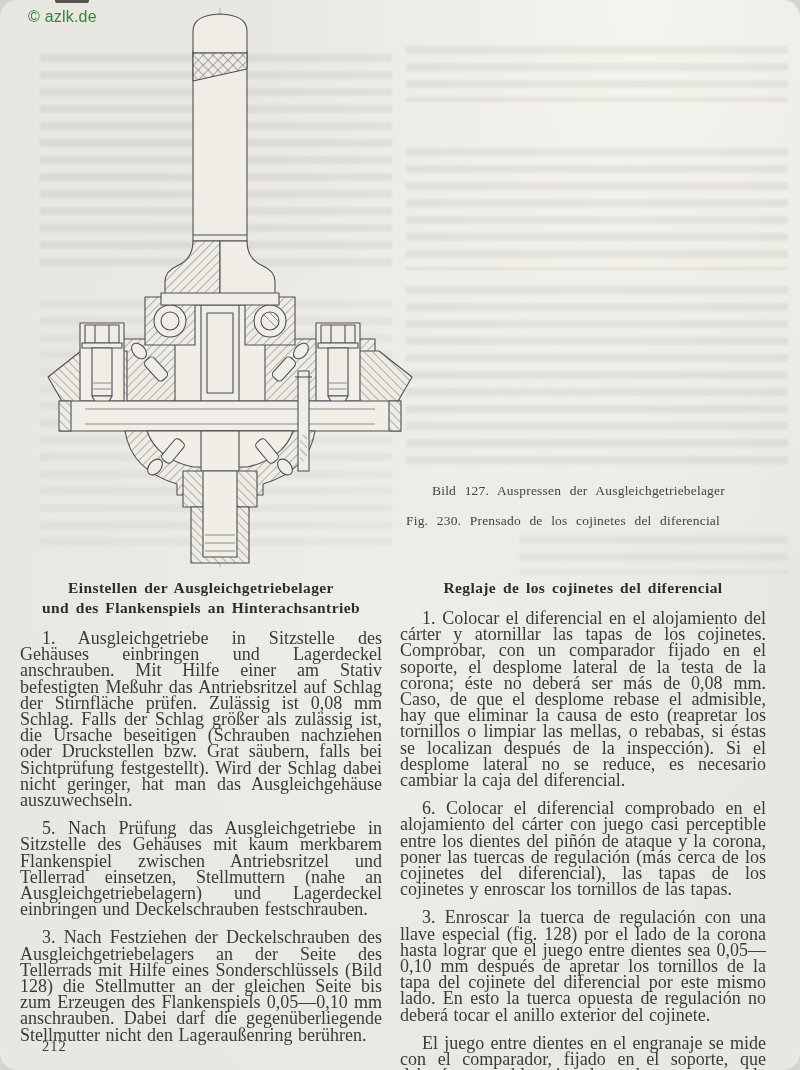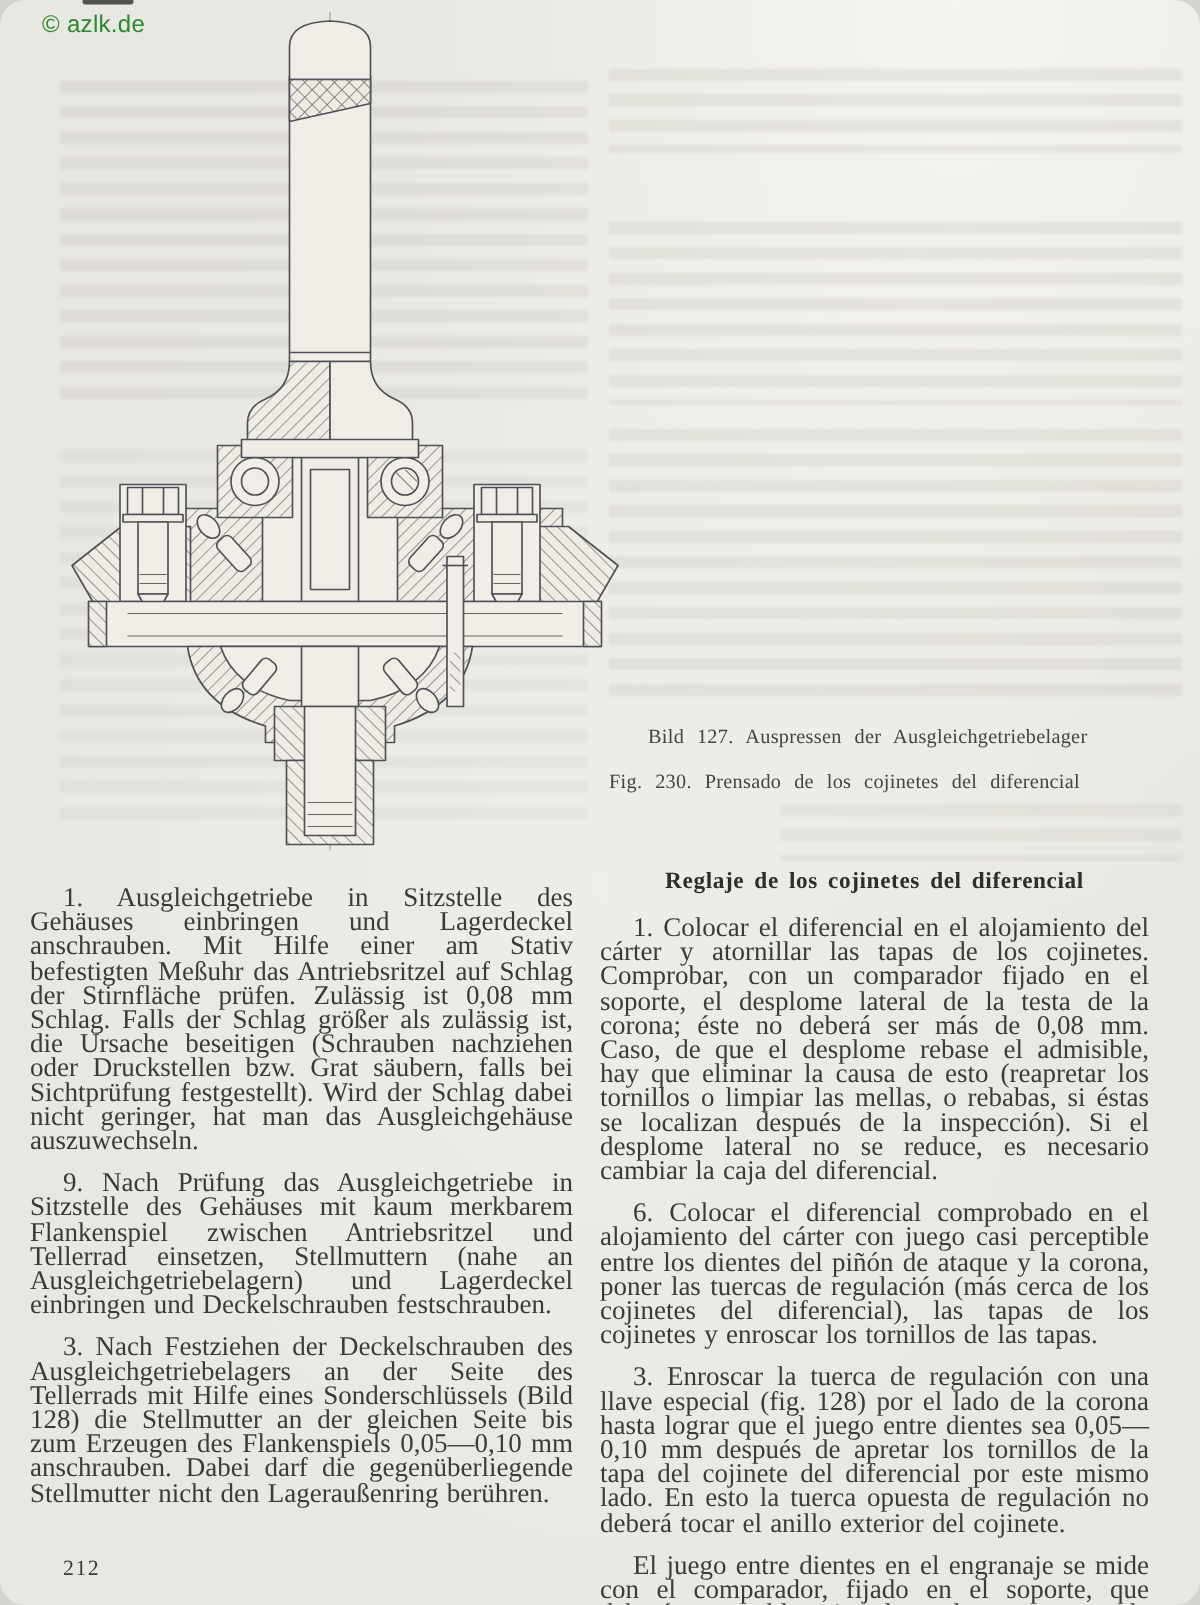--- a/index.html
+++ b/index.html
@@ -209,22 +209,26 @@
         <path d="M195,236 V298 H250 V277 Q250,266 238,261 Q222,254 222,236 Z" fill="#efede6"></path>
         <rect x="136" y="288" width="118" height="12" fill="#eeece5"></rect>
       </g>
     </svg>
   </figure>
 
   <div class="caption cap-de">Bild 127. Auspressen der Ausgleichgetriebelager</div>
   <div class="caption cap-es">Fig. 230. Prensado de los cojinetes del diferencial</div>
 
   <section class="col col-de" lang="de">
+    <h2 class="heading">
+      <span class="hl">Einstellen der Ausgleichgetriebelager</span>
+      <span class="hl">und des Flankenspiels an Hinterachsantrieb</span>
+    </h2>
     <p class="para">1. Ausgleichgetriebe in Sitzstelle des Gehäuses einbringen und Lagerdeckel anschrauben. Mit Hilfe einer am Stativ befestigten Meßuhr das Antriebsritzel auf Schlag der Stirnfläche prüfen. Zulässig ist 0,08 mm Schlag. Falls der Schlag größer als zulässig ist, die Ursache beseitigen (Schrauben nachziehen oder Druckstellen bzw. Grat säubern, falls bei Sichtprüfung festgestellt). Wird der Schlag dabei nicht geringer, hat man das Ausgleichgehäuse auszuwechseln.</p>
-    <p class="para">9. Nach Prüfung das Ausgleichgetriebe in Sitzstelle des Gehäuses mit kaum merkbarem Flankenspiel zwischen Antriebsritzel und Tellerrad einsetzen, Stellmuttern (nahe an Ausgleichgetriebelagern) und Lagerdeckel einbringen und Deckelschrauben festschrauben.</p>
+    <p class="para">5. Nach Prüfung das Ausgleichgetriebe in Sitzstelle des Gehäuses mit kaum merkbarem Flankenspiel zwischen Antriebsritzel und Tellerrad einsetzen, Stellmuttern (nahe an Ausgleichgetriebelagern) und Lagerdeckel einbringen und Deckelschrauben festschrauben.</p>
     <p class="para">3. Nach Festziehen der Deckelschrauben des Ausgleichgetriebelagers an der Seite des Tellerrads mit Hilfe eines Sonderschlüssels (Bild 128) die Stellmutter an der gleichen Seite bis zum Erzeugen des Flankenspiels 0,05—0,10 mm anschrauben. Dabei darf die gegenüberliegende Stellmutter nicht den Lageraußenring berühren.</p>
   </section>
 
   <section class="col col-es" lang="es">
     <h2 class="heading">
       <span class="hl">Reglaje de los cojinetes del diferencial</span>
     </h2>
     <p class="para">1. Colocar el diferencial en el alojamiento del cárter y atornillar las tapas de los cojinetes. Comprobar, con un comparador fijado en el soporte, el desplome lateral de la testa de la corona; éste no deberá ser más de 0,08 mm. Caso, de que el desplome rebase el admisible, hay que eliminar la causa de esto (reapretar los tornillos o limpiar las mellas, o rebabas, si éstas se localizan después de la inspección). Si el desplome lateral no se reduce, es necesario cambiar la caja del diferencial.</p>
     <p class="para">6. Colocar el diferencial comprobado en el alojamiento del cárter con juego casi perceptible entre los dientes del piñón de ataque y la corona, poner las tuercas de regulación (más cerca de los cojinetes del diferencial), las tapas de los cojinetes y enroscar los tornillos de las tapas.</p>
     <p class="para">3. Enroscar la tuerca de regulación con una llave especial (fig. 128) por el lado de la corona hasta lograr que el juego entre dientes sea 0,05—0,10 mm después de apretar los tornillos de la tapa del cojinete del diferencial por este mismo lado. En esto la tuerca opuesta de regulación no deberá tocar el anillo exterior del cojinete.</p>

